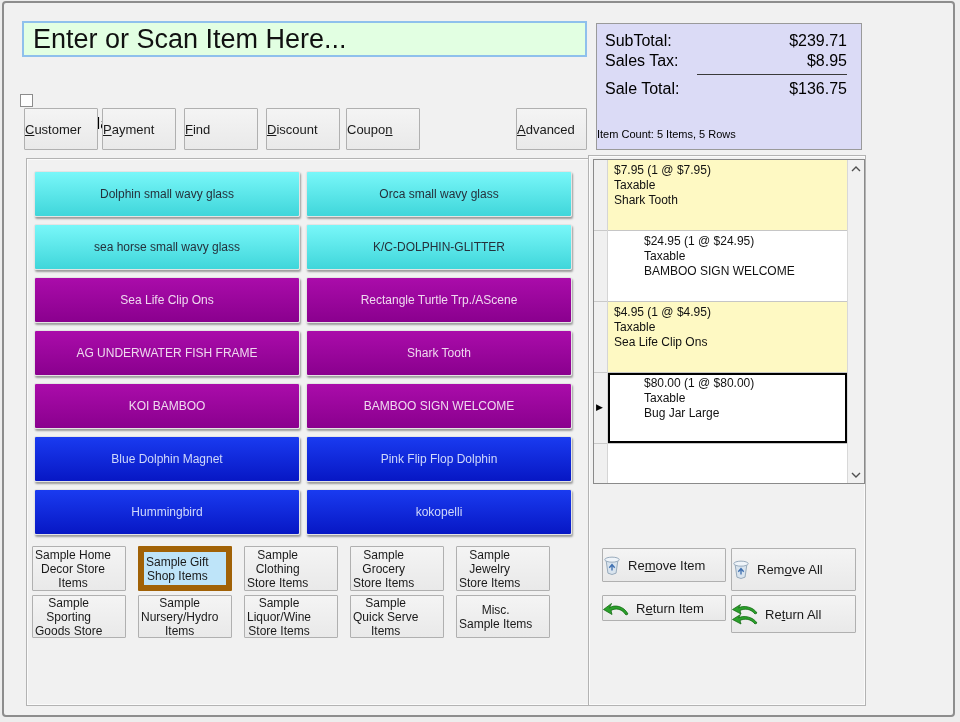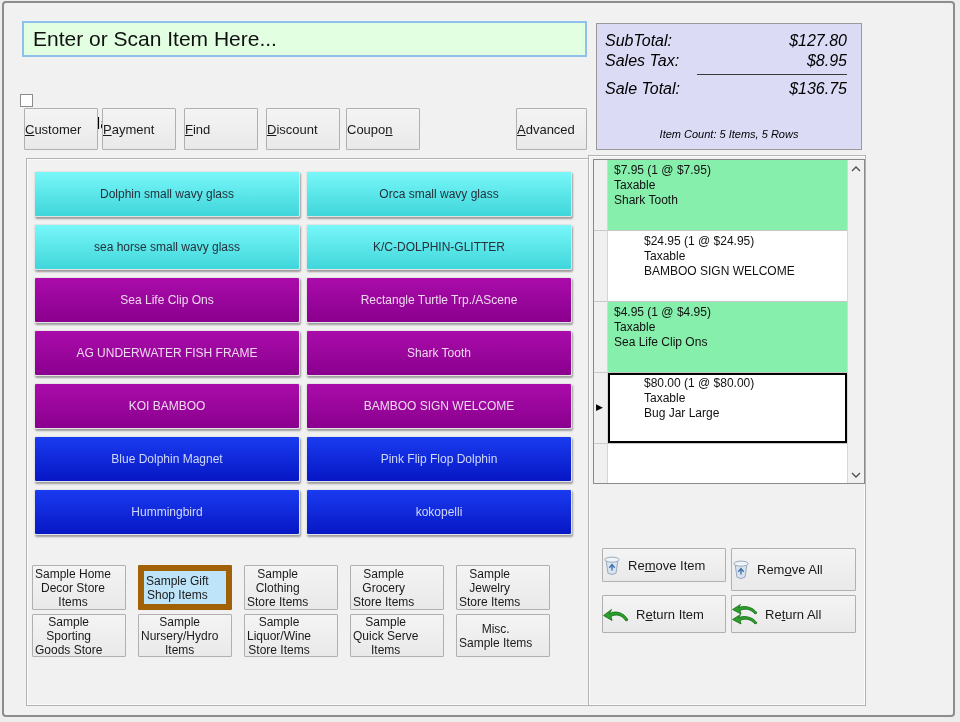--- a/index.html
+++ b/index.html
@@ -4,21 +4,21 @@
 <style>
   * { box-sizing: border-box; margin: 0; padding: 0; }
   html,body { width: 960px; height: 722px; background: #EDEDED; font-family: "Liberation Sans", sans-serif; }
   .window { position: absolute; left: 2px; top: 1px; width: 953px; height: 716px;
             background: #F1F1F1; border: 2px solid #8D8D8D; border-radius: 4px; }
   .abs { position: absolute; }
 
   
   .scan-input { left: 18px; top: 18px; width: 565px; height: 36px; background: #E2FFE2;
                 border: 2px solid #8FC0EC; font-family: "Liberation Sans", sans-serif;
-                font-size: 21px; color: #111; padding: 0 0 0 9px; outline: none; }
+                font-size: 27px; color: #111; padding: 0 0 0 9px; outline: none; }
 
   
   .cb-row { left: 16px; top: 64px; display: flex; align-items: center; gap: 5px; }
   .cb-box { width: 13px; height: 13px; background: #FEFEFE; border: 1px solid #8C8C8C; }
   .cb-label { font-size: 16px; color: #000000; margin-top: 48px; }
 
   
   .wbtn { background: linear-gradient(#F4F4F4, #E9E9E9); border: 1px solid #B0B0B0;
           color: #1a1a1a; display: flex; align-items: center; justify-content: flex-start;
           text-align: center; cursor: default; border-radius: 1px; }
@@ -35,54 +35,54 @@
   .pgrid { left: 30px; top: 168px; width: 538px; display: grid;
            grid-template-columns: 266px 266px; column-gap: 6px; row-gap: 7px; grid-auto-rows: 46px; }
   .pbtn { display: flex; align-items: center; justify-content: center; text-align: left;
           font-size: 12px; border-radius: 2px; border: 1px solid #E4E4E4;
           box-shadow: 1px 2px 2px rgba(0,0,0,0.35); padding: 0 6px; cursor: default; }
   .pbtn.cyan   { background: linear-gradient(#79F7F9, #3FD6DA); color: #25313C; }
   .pbtn.purple { background: linear-gradient(#AA0CAA, #8A008E); color: #EFD9EF; }
   .pbtn.blue   { background: linear-gradient(#1A3BF0, #0717C4); color: #CFD8FB; }
 
   
-  .cgrid { left: 28px; top: 562px; display: grid; grid-template-columns: repeat(5, 94px);
+  .cgrid { left: 28px; top: 543px; display: grid; grid-template-columns: repeat(5, 94px);
            grid-template-rows: 45px 43px; column-gap: 12px; row-gap: 4px; }
   .cbtn { font-size: 12px; line-height: 14px; white-space: pre-line; padding: 2px; }
   .cbtn.selected { background: #BEE4F9; border: 6px solid #a16207; }
 
   
   .totals { left: 592px; top: 20px; width: 266px; height: 127px; background: #DBDBF6;
-            border: 1px solid #9A9A9A; padding: 7px 14px 0 8px; font-size: 16px; color: #000; font-style: italic; }
+            border: 1px solid #9A9A9A; padding: 7px 14px 0 8px; font-size: 16px; color: #000; }
   .trow { display: flex; justify-content: space-between; height: 20px; align-items: center; }
   .tdivider { width: 150px; border-top: 1px solid #3A3A3A; margin: 3px 0 4px auto; }
-  .titemcount { position: absolute; left: 0; right: 0; bottom: 9px; text-align: center; font-size: 11px; }
+  .titemcount { position: absolute; left: 0; right: 0; bottom: 9px; text-align: left; font-size: 11px; }
 
   
   .receipt { left: 589px; top: 156px; width: 272px; height: 325px; background: #FFFFFF;
              border: 1px solid #8A8A8A; display: flex; }
   .gutter { width: 14px; background: #F0F0F0; border-right: 1px solid #D5D5D5; position: relative;
             background-image: repeating-linear-gradient(to bottom, transparent 0 70px, #C9C9C9 70px 71px); }
   .sel-pointer { position: absolute; left: 2px; top: 242px; font-size: 9px; color: #000; }
   .rrows { flex: 1; display: flex; flex-direction: column; }
   .rrow { height: 71px; padding: 3px 6px; font-size: 12px; line-height: 15px; color: #111;
           border-bottom: 1px solid #C6C6C6; }
-  .rrow.green { background: #86efac; }
+  .rrow.green { background: #fef9c3; }
   .rrow.white { background: #FFFFFF; padding-left: 36px; }
   .rrow.selected { box-shadow: inset 0 0 0 2px #000; }
   .vscroll { width: 17px; background: #F1F1F1; border-left: 1px solid #D8D8D8; position: relative; }
   .sarrow { position: absolute; left: 0; width: 16px; height: 17px; display: flex;
             align-items: center; justify-content: center; }
   .sarrow.up { top: 0; }  .sarrow.down { bottom: 0; }
 
   
   .abtn { font-size: 13px; gap: 7px; }
   .a-remove-item { left: 598px; top: 545px; width: 124px; height: 34px; }
   .a-remove-all  { left: 727px; top: 545px; width: 125px; height: 43px; }
-  .a-return-item { left: 598px; top: 592px; width: 124px; height: 38px; }
+  .a-return-item { left: 598px; top: 592px; width: 124px; height: 26px; }
   .a-return-all  { left: 727px; top: 592px; width: 125px; height: 38px; }
 </style>
 </head>
 <body>
 
 <div class="window">
 
   <input class="abs scan-input" type="text" readonly="" value="Enter or Scan Item Here..." style="">
 
   <div class="abs cb-row">
@@ -155,21 +155,21 @@
     <div class="wbtn cbtn">Sample
 Quick Serve
 Items</div>
     <div class="wbtn cbtn">Misc.
 Sample Items</div>
   </div>
 
   <div class="abs totals">
     <div class="trow">
       <span>SubTotal:</span>
-      <span>$127.80</span>
+      <span>$239.71</span>
     </div>
     <div class="trow">
       <span>Sales Tax:</span>
       <span>$8.95</span>
     </div>
     <div class="tdivider"></div>
     <div class="trow">
       <span>Sale Total:</span>
       <span>$136.75</span>
     </div>

